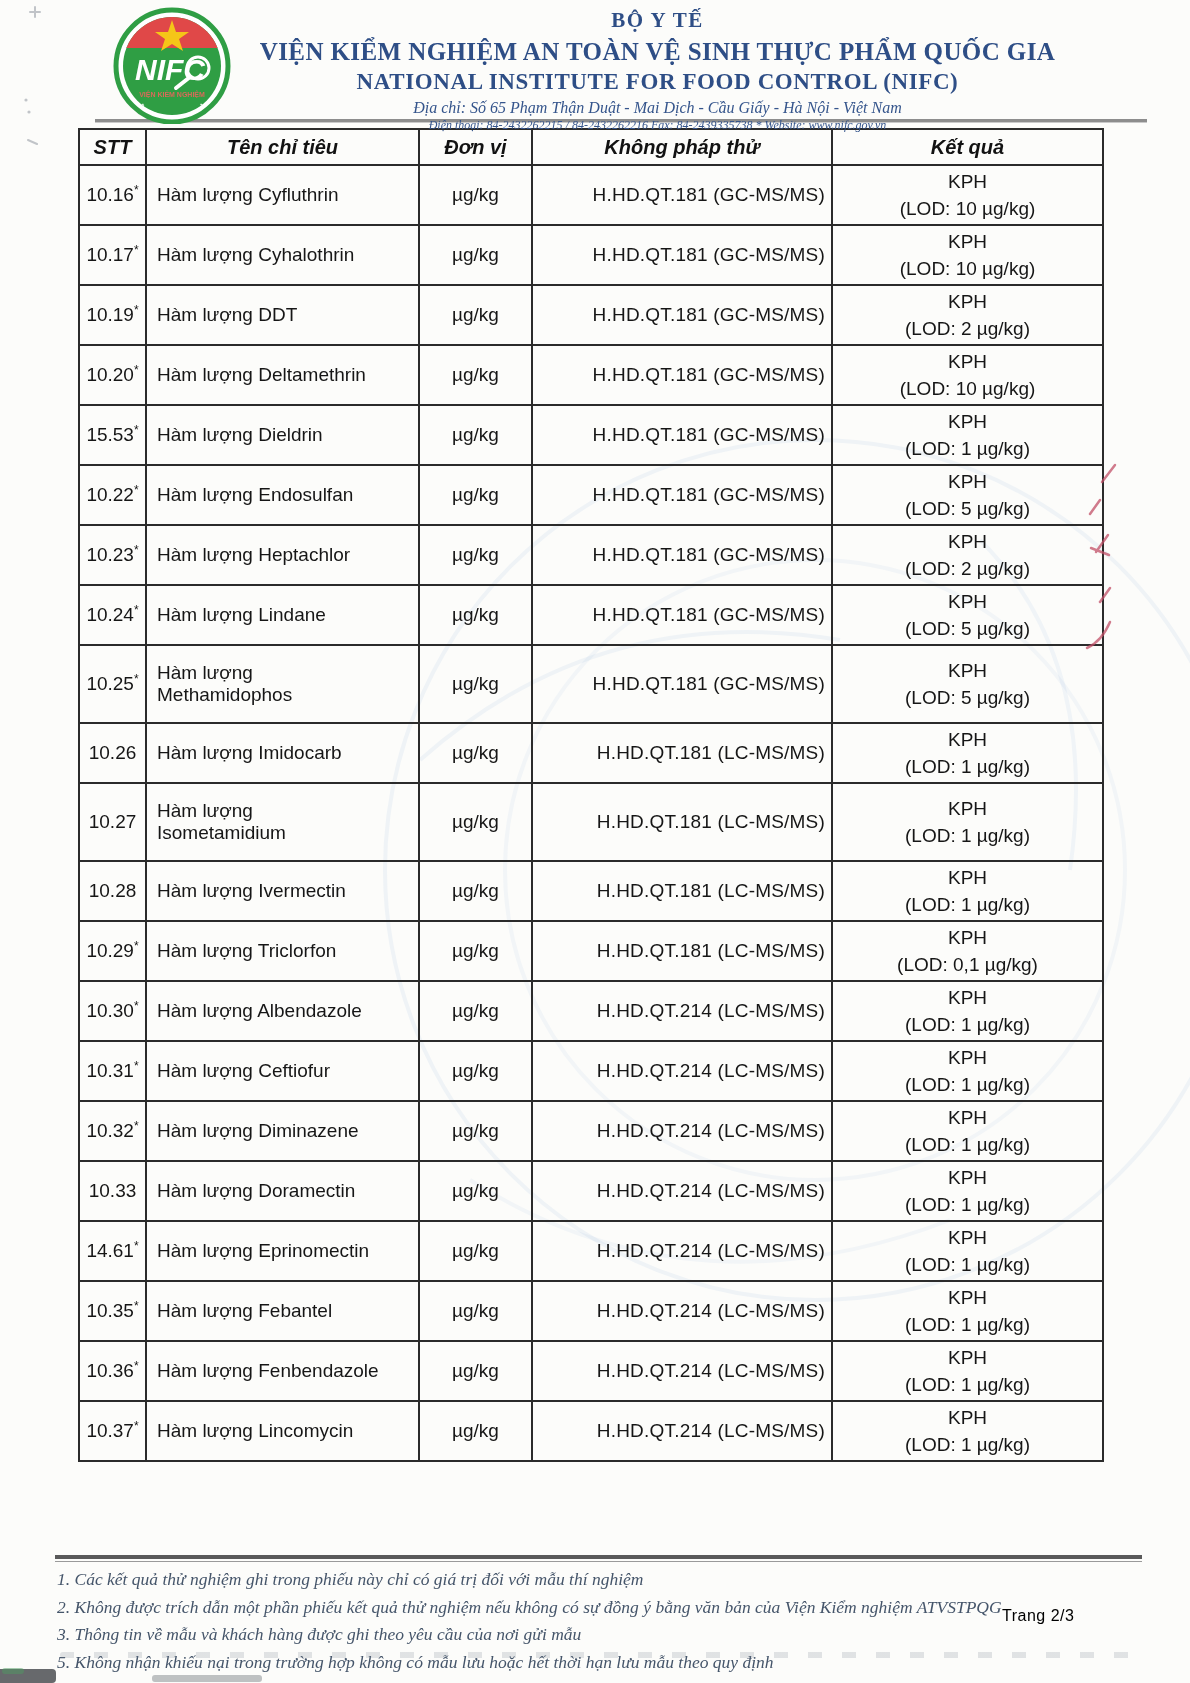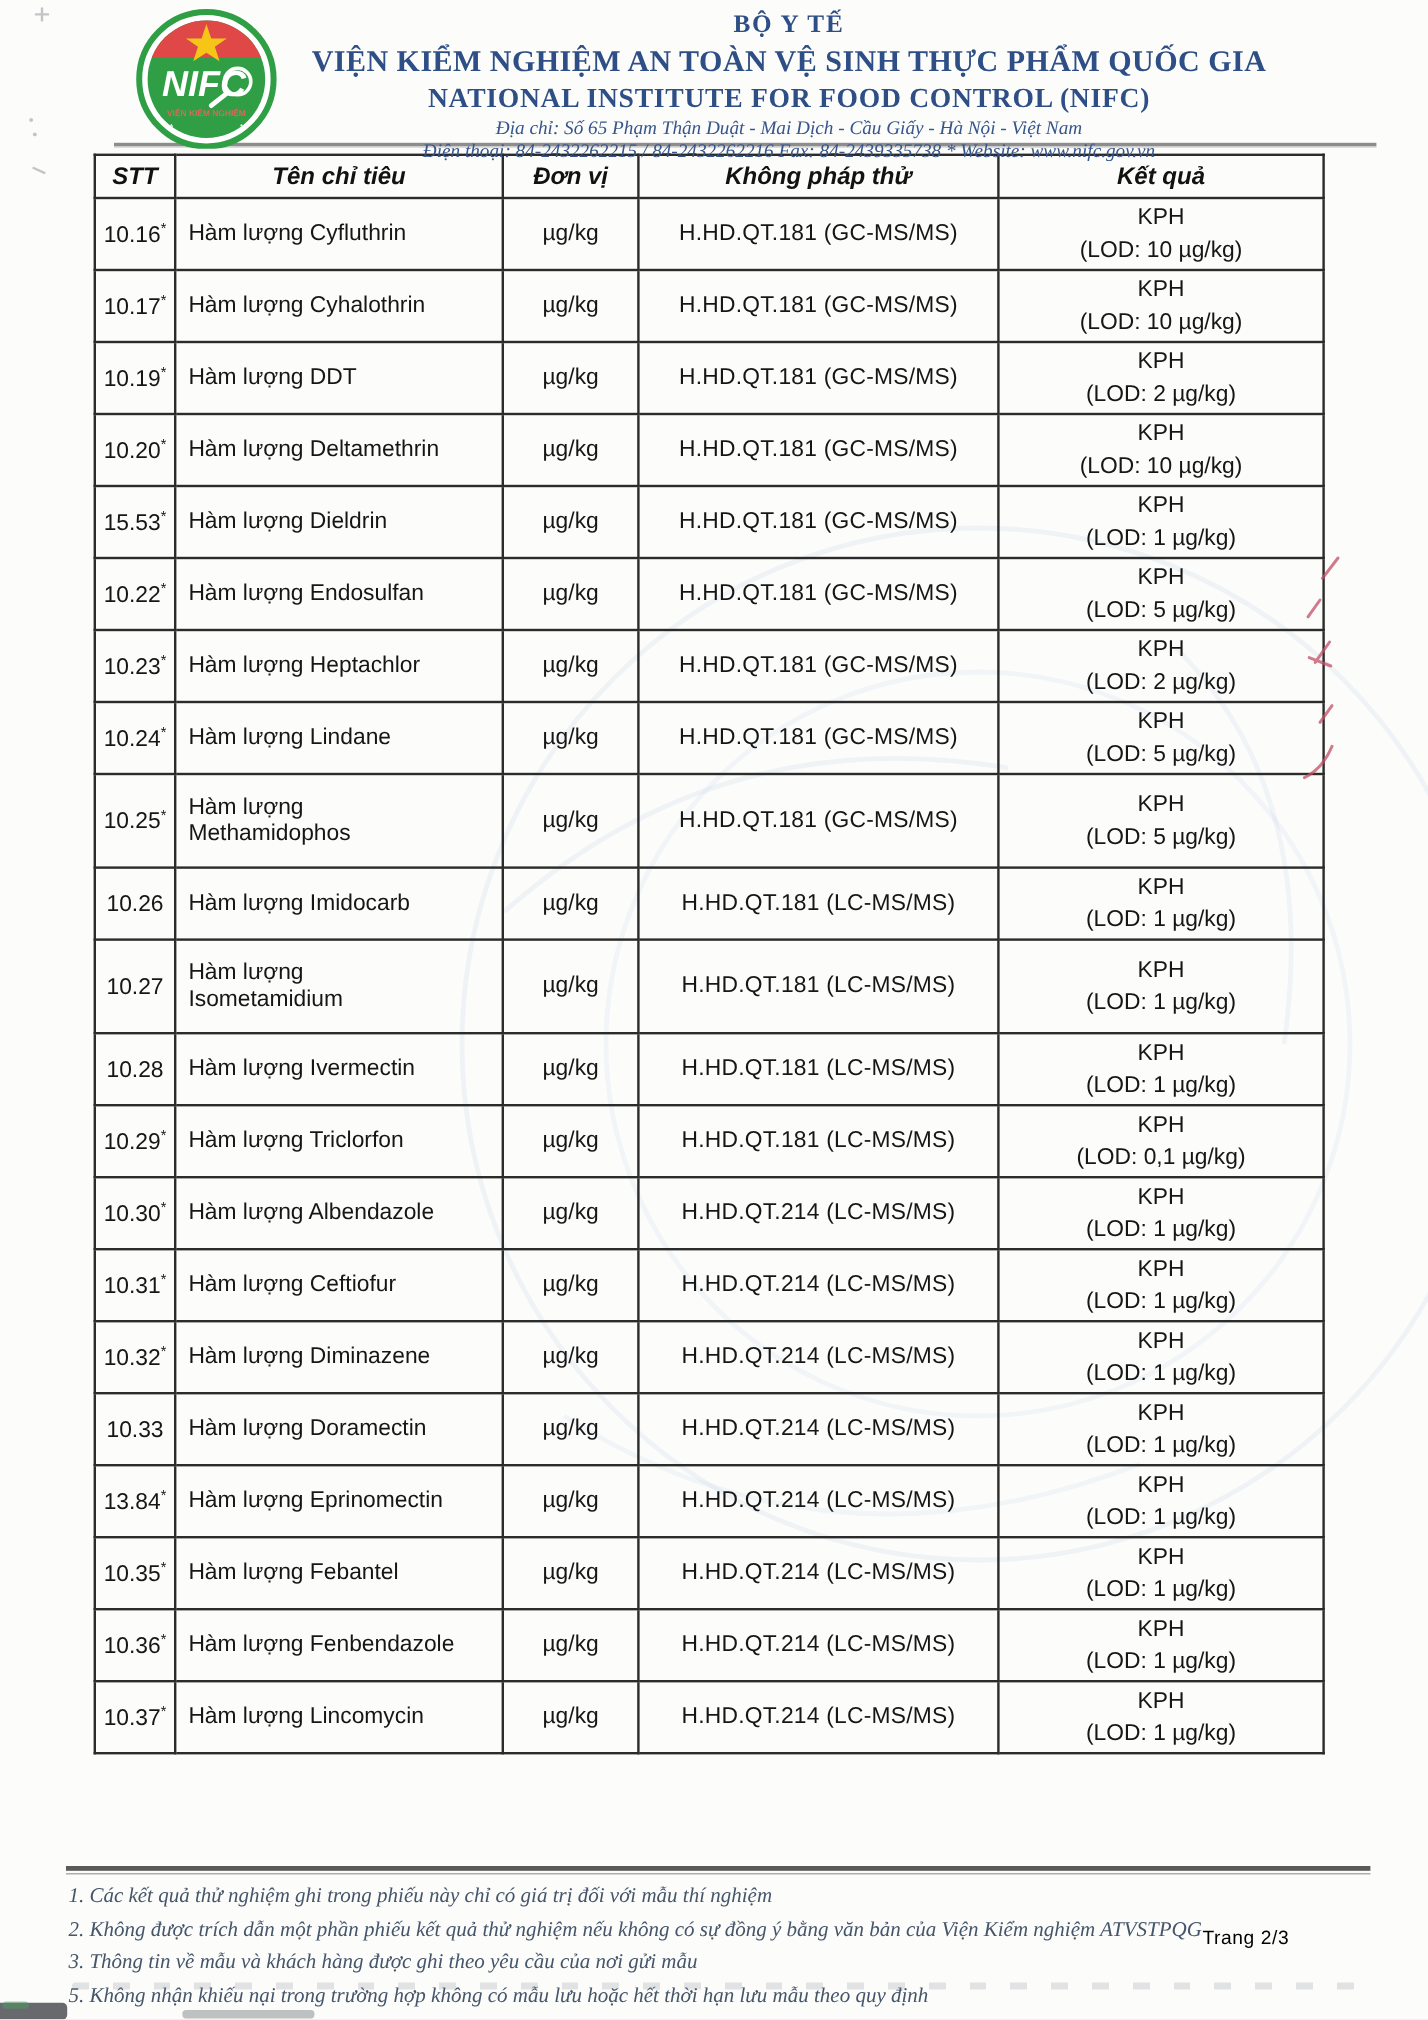--- a/index.html
+++ b/index.html
@@ -11,21 +11,21 @@
   
   .org-header {
     position:absolute; top:8px; left:235px; width:845px;
     text-align:center; color:#2e4e86;
     font-family:"Liberation Serif", serif; z-index:2;
   }
   .ministry   { font-size:21px; font-weight:bold; letter-spacing:1.5px; }
   .institute-vi { font-size:25px; font-weight:bold; margin-top:5px; letter-spacing:0.4px; }
   .institute-en { font-size:23px; font-weight:bold; margin-top:3px; letter-spacing:0.6px;text-align:center; }
   .address    { font-size:16px; font-style:italic; margin-top:4px; color:#35558c; }
-  .contact    { font-size:16px; font-style:italic; margin-top:1px; color:#35558c; }
+  .contact    { font-size:12px; font-style:italic; margin-top:1px; color:#35558c; }
   .logo { position:absolute; top:4px; left:112px; width:120px; height:120px; z-index:2; }
   .header-rule {
     position:absolute; top:119px; left:95px; width:1052px; height:0;
     border-top:3px solid #8d8d8d; border-bottom:1px solid #c9c9c9; z-index:1;
   }
   
   .watermark { position:absolute; top:0; left:0; z-index:0; }
   .margin-marks { position:absolute; z-index:3; }
   .bottom-smudge-strip {
     position:absolute; top:1652px; left:60px; width:1080px; height:6px; opacity:.22;
@@ -55,21 +55,21 @@
   .col-stt    { width:67px; }
   .col-name   { width:273px; }
   .col-unit   { width:113px; }
   .col-method { width:300px; }
   .col-result { width:271px; }
   .cell-stt    { text-align:center; }
   .cell-stt sup { font-size:12px; }
   .cell-name   { text-align:left; padding-left:10px !important; }
   .tall .cell-name span { display:inline-block; max-width:175px; }
   .cell-unit   { text-align:center; }
-  .cell-method { text-align:center; letter-spacing:0.2px; }
+  .cell-method { text-align:right; letter-spacing:0.2px; }
   .cell-result { text-align:center; line-height:27px; }
   
   .notes-rule {
     position:absolute; top:1555px; left:55px; width:1087px; height:2px;
     border-top:4px solid #5a5a5a; border-bottom:1px solid #9a9a9a; z-index:2;
   }
   .notes {
     position:absolute; top:1566px; left:57px; width:1075px;
     font-family:"Liberation Serif", serif; font-style:italic;
     font-size:17.5px; line-height:27.5px; color:#45556a; z-index:2;
@@ -302,21 +302,21 @@
       <td class="cell-stt"><span>10.33</span><sup></sup></td>
       <td class="cell-name"><span>Hàm lượng Doramectin</span></td>
       <td class="cell-unit"><span>µg/kg</span></td>
       <td class="cell-method"><span>H.HD.QT.214 (LC-MS/MS)</span></td>
       <td class="cell-result">
         <div>KPH</div>
         <div>(LOD: 1 µg/kg)</div>
       </td>
     </tr>
         <tr class="row">
-      <td class="cell-stt"><span>13.84</span><sup>*</sup></td>
+      <td class="cell-stt"><span>14.61</span><sup>*</sup></td>
       <td class="cell-name"><span>Hàm lượng Eprinomectin</span></td>
       <td class="cell-unit"><span>µg/kg</span></td>
       <td class="cell-method"><span>H.HD.QT.214 (LC-MS/MS)</span></td>
       <td class="cell-result">
         <div>KPH</div>
         <div>(LOD: 1 µg/kg)</div>
       </td>
     </tr>
         <tr class="row">
       <td class="cell-stt"><span>10.35</span><sup>*</sup></td>

